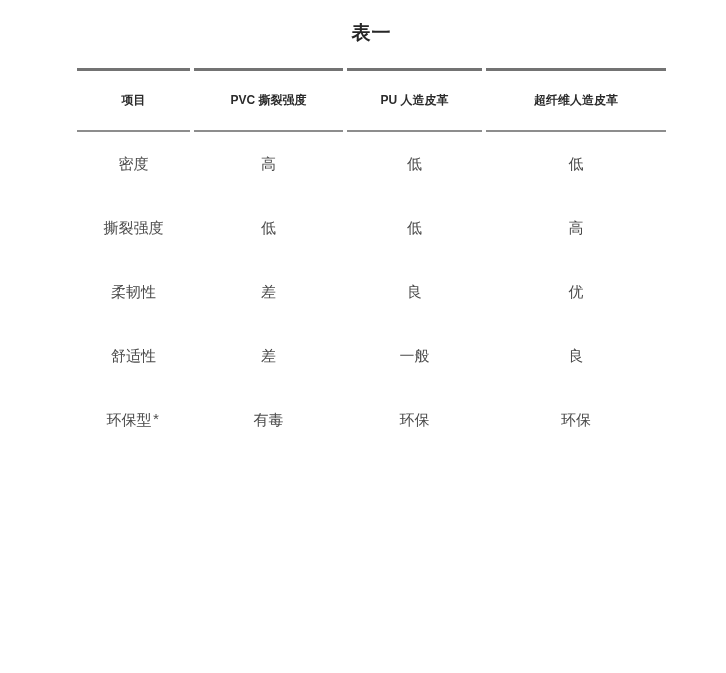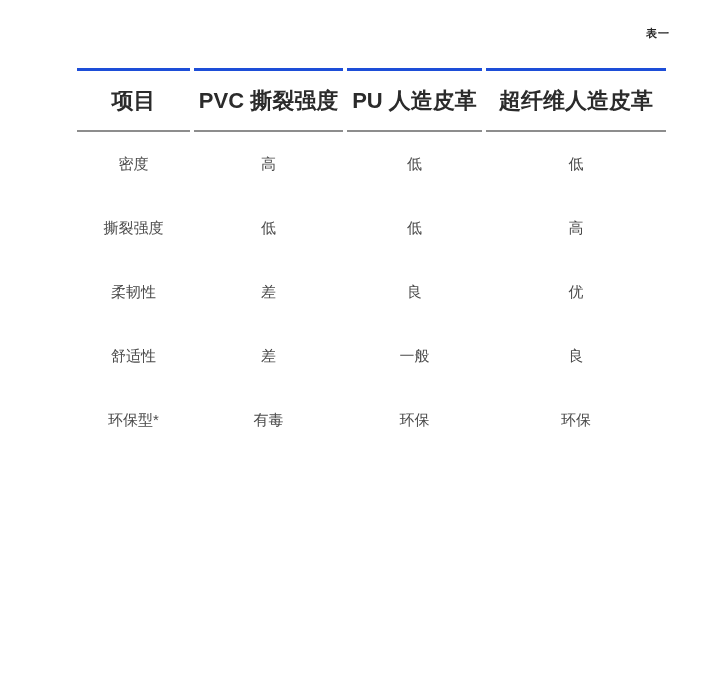--- a/index.html
+++ b/index.html
@@ -19,49 +19,49 @@
     height: 673px;
     background: #ffffff;
   }
   .table-wrap {
     position: absolute;
     left: 73px;
     top: 20px;
     width: 597px;
   }
   .caption {
-    text-align: right;
-    font-size: 11px;
+    text-align: center;
+    font-size: 19px;
     font-weight: 700;
     color: #262626;
     line-height: 26px;
     letter-spacing: 1px;
   }
   table.cmp {
     margin-top: 22px;
     width: 597px;
     border-collapse: separate;
     border-spacing: 4px 0;
     table-layout: fixed;
   }
   table.cmp th {
-    border-top: 3px solid #1d4ed8;
+    border-top: 3px solid #737373;
     border-bottom: 2px solid #8d8d8d;
     height: 59px;
-    font-size: 22px;
+    font-size: 12px;
     font-weight: 700;
     color: #2b2b2b;
     text-align: center;
     vertical-align: middle;
     padding: 0;
     white-space: nowrap;
   }
   table.cmp td {
     height: 64px;
-    font-family: Liberation Sans, sans-serif;
+    font-family: Liberation Mono, monospace;
     font-size: 15px;
     font-weight: 400;
     color: #4a4a4a;
     text-align: center;
     vertical-align: middle;
     padding: 0;
     white-space: nowrap;
   }
 </style>
 </head>

